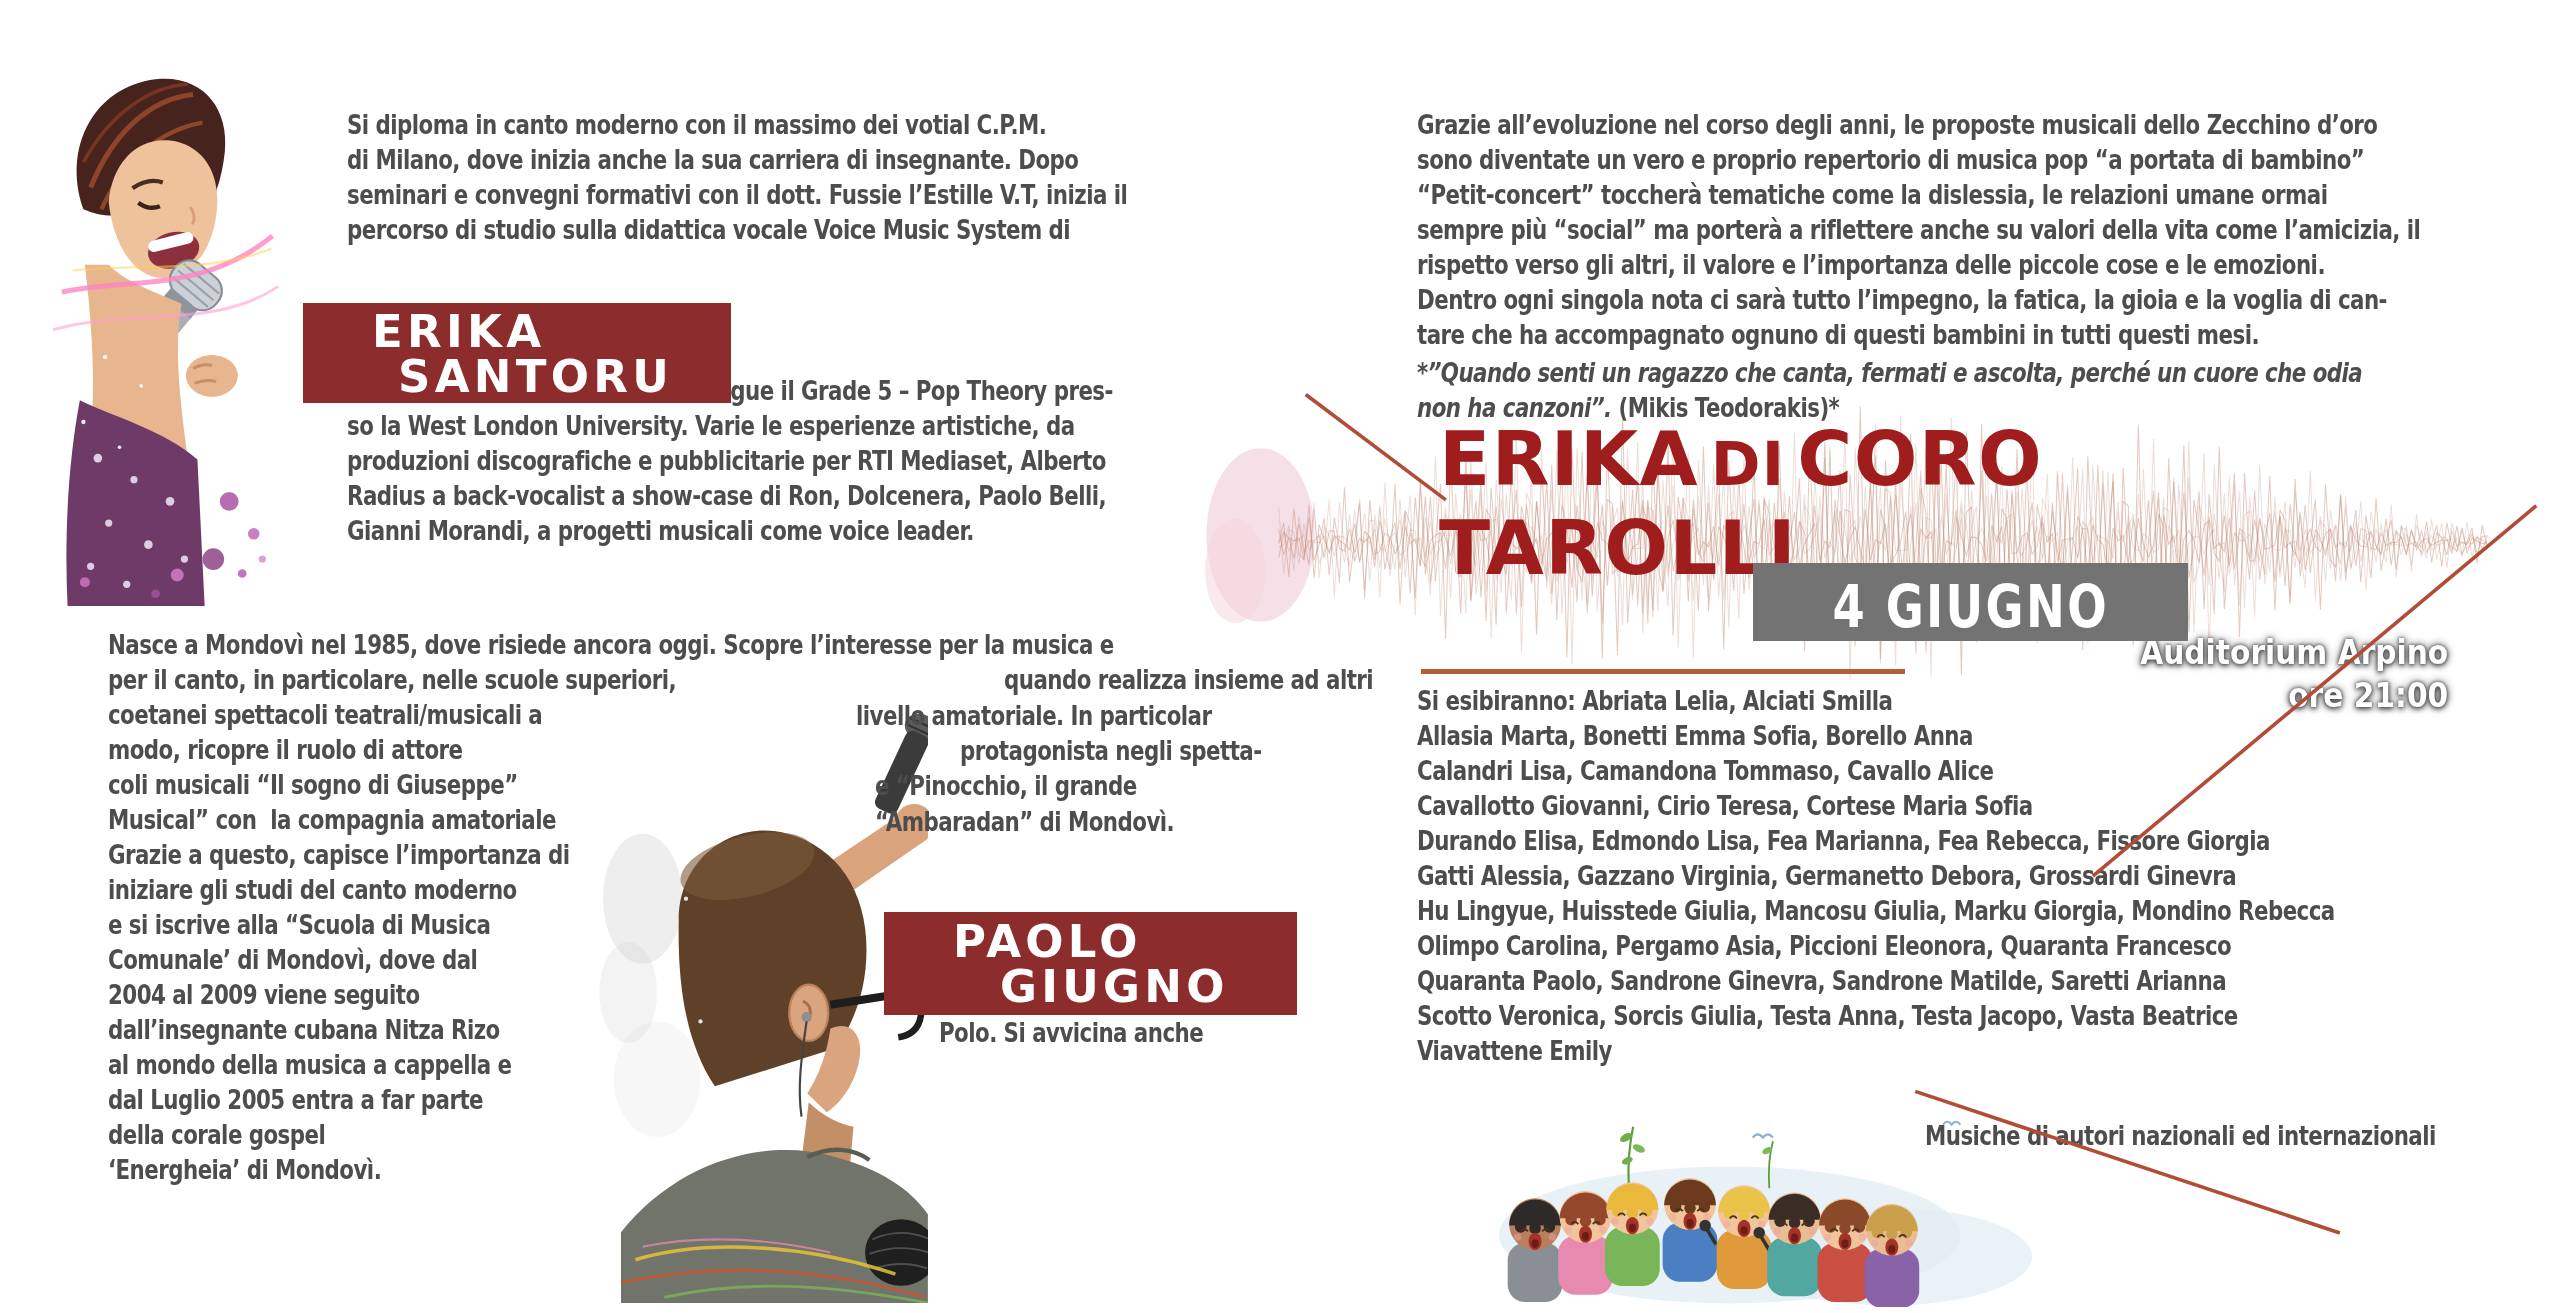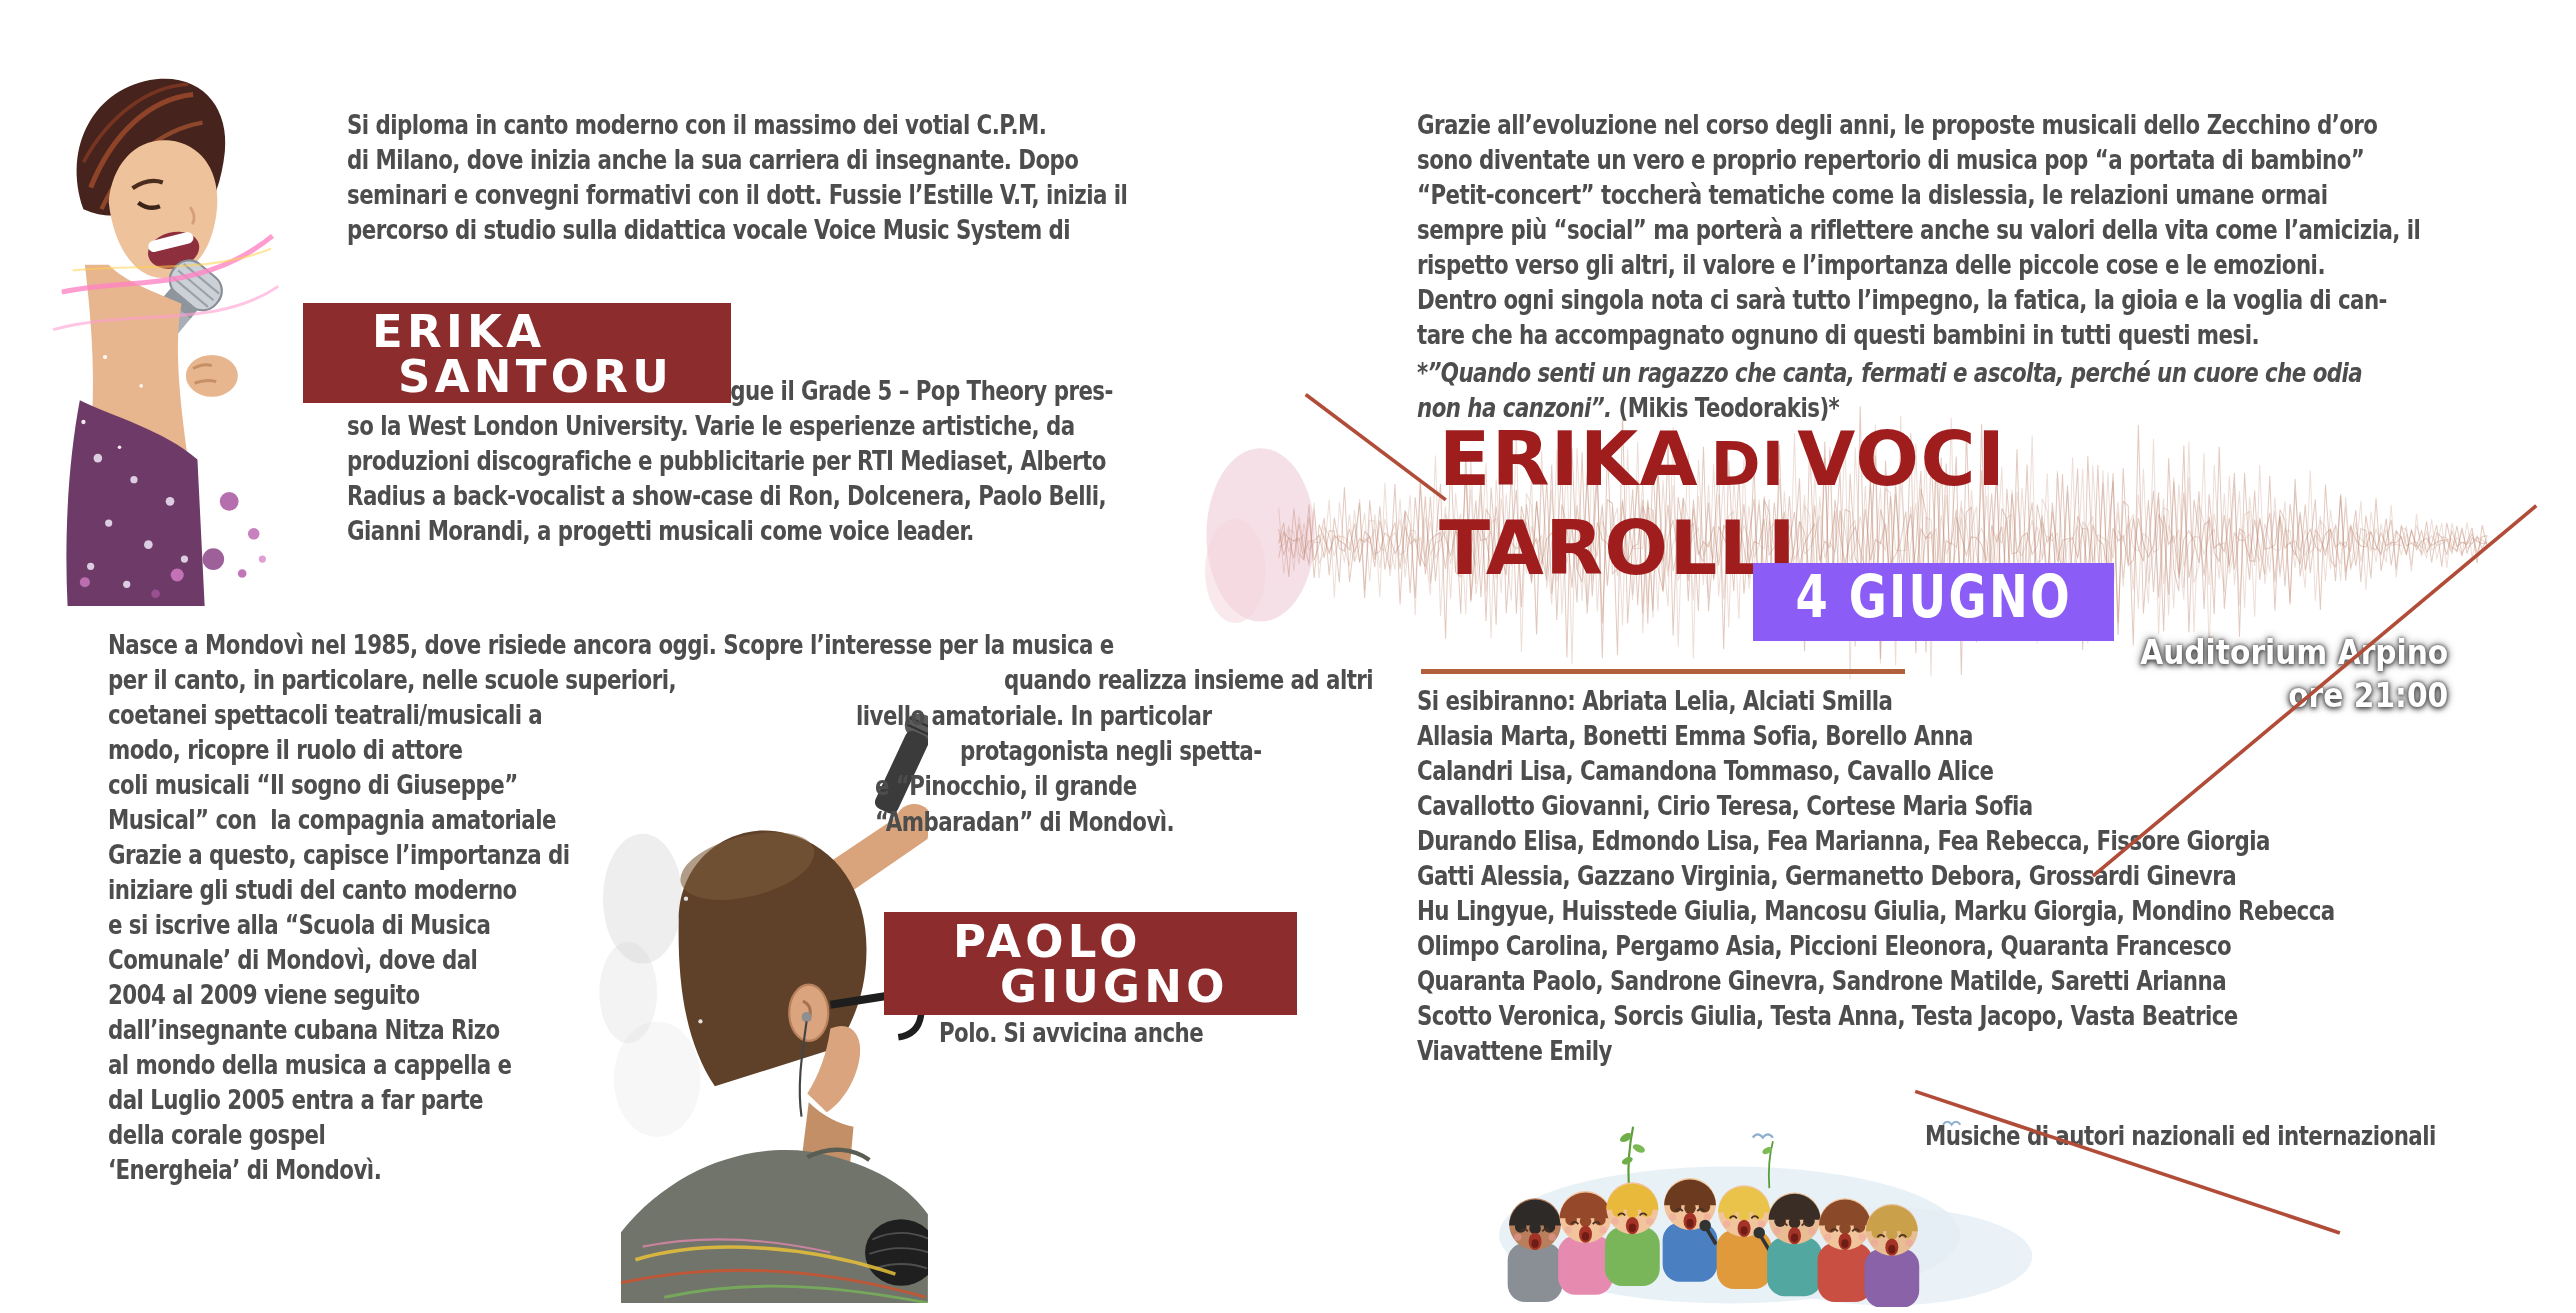--- a/index.html
+++ b/index.html
@@ -12,22 +12,22 @@
   .it{font-style:italic;}
   
   .banner{position:absolute;background:#8d2c2c;z-index:5;color:#ffffff;margin-top:37px;}
   .banner .bl{position:absolute;font-weight:bold;font-size:45px;line-height:45px;
               letter-spacing:4.3px;white-space:pre;}
   
   .title-line{position:absolute;z-index:3;color:#a01d1d;font-weight:bold;font-size:75px;
               line-height:75px;letter-spacing:1.4px;white-space:pre;}
   .title-line .small{font-size:60px;margin:0 11.6px;}
   
-  .badge{position:absolute;left:1753px;top:563px;width:361px;height:78px;background:#8b5cf6;
-         z-index:5;display:flex;align-items:flex-start;justify-content:center;}
+  .badge{position:absolute;left:1753px;top:563px;width:435px;height:78px;background:#737373;
+         z-index:5;display:flex;align-items:flex-end;justify-content:center;}
   .badge .bt{color:#fff;font-weight:bold;font-size:58px;letter-spacing:2.9px;white-space:pre;
              transform:scaleX(0.8);}
   
   .venue{position:absolute;right:128px;top:631px;z-index:4;text-align:right;color:#ffffff;
          font-weight:bold;font-size:33px;line-height:43px;white-space:pre;
          transform:scaleX(0.9);transform-origin:100% 0;
          text-shadow:0 0 8.7px rgba(70,70,70,.95),0 0 3.6px rgba(70,70,70,.9),0 2.2px 5.8px rgba(60,60,60,.75);}
   .rule{position:absolute;left:1421px;top:669px;width:484px;height:5px;background:#b2603c;z-index:2;}
   svg{display:block;}
   #diag{position:absolute;left:0;top:0;z-index:7;pointer-events:none;}
@@ -194,21 +194,21 @@
     <g id="wave-lines">
         <polyline points="120,205.8 127,178.2 134,253.3 141,158.9 148,221.4 155,229.7 162,153.1 169,254.8 176,180.8 183,201.0 190,221.0 197,195.4 204,203.3 211,207.4 218,215.5 225,179.3 232,233.6 239,190.1 246,197.5 253,239.8 260,155.4 267,243.2 274,199.9 281,177.6 288,242.2 295,183.2 302,207.4 309,200.3 316,238.6 323,141.6 330,262.3 337,204.6 344,124.1 351,338.8 358,86.4 365,246.6 372,253.0 379,110.0 386,285.1 393,173.4 400,202.9 407,199.9 414,241.3 421,155.3 428,223.0 435,250.6 442,107.8 449,304.2 456,155.0 463,189.1 470,262.2 477,148.1 484,235.5 491,200.6 498,192.4 505,209.9 512,221.0 519,186.5 526,185.6 533,288.1 540,80.5 547,303.9 554,199.5 561,101.0 568,365.9 575,73.4 582,248.9 589,241.5 596,145.9 603,233.1 610,211.7 617,207.9 624,146.6 631,317.7 638,94.8 645,241.5 652,272.2 659,69.4 666,334.4 673,142.6 680,190.7 687,258.9 694,158.5 701,222.9 708,204.5 715,211.4 722,183.0 729,237.3 736,181.9 743,188.6 750,272.6 757,110.6 764,276.4 771,198.2 778,145.2 785,291.7 792,141.8 799,222.7 806,211.8 813,213.9 820,162.6 827,252.6 834,207.9 841,116.5 848,355.9 855,67.1 862,252.0 869,273.8 876,66.2 883,332.5 890,146.5 897,196.2 904,234.1 911,199.9 918,184.0 925,215.2 932,242.7 939,120.3 946,294.8 953,159.8 960,186.6 967,265.5 974,120.8 981,267.4 988,197.2 995,165.6 1002,251.3 1009,186.9 1016,200.1 1023,190.5 1030,276.7 1037,88.0 1044,301.2 1051,204.5 1058,86.7 1065,388.9 1072,51.7 1079,255.3 1086,259.5 1093,105.9 1100,279.3 1107,181.7 1114,204.7 1121,183.4 1128,264.8 1135,137.7 1142,227.0 1149,257.7 1156,97.5 1163,310.8 1170,153.2 1177,188.8 1184,261.6 1191,150.4 1198,232.1 1205,202.5 1212,200.8 1219,199.0 1226,226.9 1233,186.2 1240,187.0 1247,278.4 1254,98.2 1261,288.1 1268,200.5 1275,120.3 1282,333.4 1289,102.9 1296,237.5 1303,230.1 1310,171.9 1317,207.2 1324,225.5 1331,209.0 1338,136.0 1345,328.8 1352,88.8 1359,242.4 1366,272.7 1373,71.2 1380,330.1 1387,146.3 1394,191.9 1401,251.3 1408,169.6 1415,213.8 1422,206.4 1429,217.9 1436,171.3 1443,242.7 1450,186.4 1457,192.0 1464,257.3 1471,133.6 1478,257.4 1485,200.3 1492,164.4 1499,259.9 1506,169.1 1513,212.9 1520,205.1 1527,223.6 1534,163.0 1541,243.8 1548,207.2 1555,145.6 1562,298.8 1569,125.3 1576,230.2 1583,239.4 1590,141.1 1597,258.5 1604,183.2 1611,202.2 1618,210.3 1625,211.7 1632,190.8 1639,210.0 1646,221.0 1653,172.3 1660,237.2 1667,189.8 1674,199.1 1681,223.3 1688,187.5 1695,215.4 1702,203.8 1709,199.5 1716,210.0 1723,205.1 1730,202.6 1737,201.4 1744,220.1 1751,182.5 1758,222.4 1765,204.9 1772,185.4 1779,234.2 1786,181.6 1793,212.3 " fill="none" stroke="#c08a73" stroke-width="1.4" opacity="0.45"></polyline>
         <polyline points="120,226.7 127,192.1 134,199.3 141,227.4 148,179.2 155,220.0 162,203.6 169,203.6 176,195.2 183,226.8 190,189.4 197,189.6 204,260.7 211,129.2 218,260.3 225,203.8 232,150.6 239,282.5 246,147.0 253,221.6 260,218.0 267,192.3 274,198.5 281,220.8 288,208.5 295,162.5 302,275.7 309,142.9 316,222.8 323,239.5 330,142.4 337,259.0 344,182.2 351,199.6 358,224.3 365,188.9 372,206.9 379,207.1 386,224.8 393,147.6 400,281.4 407,159.5 414,172.5 421,319.3 428,60.6 435,303.6 442,199.0 449,132.8 456,295.0 463,152.5 470,213.3 477,200.1 484,250.3 491,120.0 498,276.6 505,211.7 512,98.8 519,364.7 526,75.2 533,242.6 540,260.6 547,109.0 554,280.1 561,177.4 568,201.5 575,206.8 582,221.1 589,182.7 596,211.6 603,235.0 610,131.8 617,292.3 624,155.7 631,178.2 638,300.1 645,93.5 652,274.5 659,199.2 666,174.6 673,224.4 680,217.5 687,186.8 694,178.9 701,300.1 708,73.0 715,300.7 722,207.8 729,100.0 736,353.4 743,92.1 750,237.3 757,240.3 764,152.1 771,233.6 778,204.0 785,207.5 792,172.9 799,264.6 806,150.1 813,219.6 820,240.8 827,141.6 834,259.7 841,175.9 848,192.4 855,252.4 862,153.9 869,231.1 876,203.5 883,212.4 890,161.9 897,275.7 904,159.8 911,163.1 918,349.1 925,16.9 932,337.0 939,202.5 946,85.2 953,366.7 960,92.3 967,233.9 974,222.8 981,204.1 988,162.8 995,254.0 1002,214.2 1009,106.1 1016,357.7 1023,78.9 1030,239.1 1037,268.2 1044,96.3 1051,293.7 1058,169.8 1065,197.3 1072,223.4 1079,197.8 1086,198.8 1093,208.7 1100,231.3 1107,137.7 1114,287.9 1121,158.5 1128,173.3 1135,311.4 1142,76.5 1149,288.8 1156,200.3 1163,150.2 1170,266.5 1177,176.8 1184,204.7 1191,192.9 1198,263.6 1205,110.8 1212,278.7 1219,211.8 1226,103.2 1233,354.4 1240,86.0 1247,238.7 1254,253.9 1261,123.4 1268,265.2 1275,185.6 1282,203.5 1289,196.1 1296,234.9 1303,172.2 1310,213.3 1317,231.7 1324,146.8 1331,274.1 1338,166.2 1345,184.0 1352,278.2 1359,121.3 1366,254.9 1373,201.2 1380,189.2 1387,203.0 1394,233.9 1401,181.5 1408,175.6 1415,304.5 1422,73.0 1429,297.4 1436,207.8 1443,109.2 1450,336.1 1457,109.2 1464,230.9 1471,231.3 1478,171.4 1485,215.0 1492,212.9 1499,208.8 1506,168.0 1513,266.2 1520,152.7 1527,218.0 1534,235.7 1541,153.0 1548,248.0 1555,187.9 1562,199.6 1569,223.6 1576,187.4 1583,211.7 1590,205.1 1597,212.4 1604,180.8 1611,237.9 1618,186.3 1625,189.1 1632,255.1 1639,144.3 1646,244.5 1653,204.3 1660,174.2 1667,243.0 1674,181.4 1681,210.0 1688,206.6 1695,211.1 1702,189.1 1709,219.2 1716,207.4 1723,181.6 1730,239.0 1737,178.3 1744,211.9 1751,217.3 1758,184.8 1765,220.8 1772,199.1 1779,203.8 1786,207.1 1793,205.4 " fill="none" stroke="#c08a73" stroke-width="1.4" opacity="0.45"></polyline>
         <polyline points="120,187.1 127,223.0 134,198.9 141,203.4 148,199.0 155,228.9 162,170.0 169,230.3 176,208.2 183,171.7 190,250.7 197,171.1 204,213.4 211,217.7 218,186.5 225,218.6 232,200.3 239,204.9 246,197.0 253,229.2 260,175.2 267,213.1 274,242.7 281,124.6 288,291.5 295,161.1 302,179.8 309,282.5 316,122.8 323,249.8 330,202.7 337,195.5 344,192.2 351,242.2 358,180.2 365,172.9 372,304.2 379,80.1 386,287.9 393,210.1 400,120.6 407,314.3 414,129.6 421,223.2 428,224.0 435,185.3 442,205.5 449,214.2 456,208.9 463,177.4 470,259.1 477,148.9 484,220.8 491,257.6 498,98.1 505,312.8 512,153.1 519,183.1 526,268.0 533,154.0 540,217.9 547,206.6 554,237.9 561,114.5 568,317.5 575,146.4 582,151.4 589,361.1 596,24.3 603,317.1 610,206.2 617,119.2 624,304.1 631,148.8 638,214.5 645,204.8 652,231.6 659,153.5 666,245.3 673,213.1 680,143.9 687,286.8 694,146.1 701,218.0 708,232.4 715,150.6 722,255.9 729,183.0 736,199.3 743,213.1 750,217.9 757,176.7 764,212.4 771,255.4 778,96.5 785,323.2 792,146.4 799,163.3 806,327.3 813,70.2 820,284.3 827,202.9 834,163.4 841,237.1 848,206.9 855,193.0 862,179.4 869,291.3 876,88.2 883,285.3 890,214.9 897,106.2 904,336.5 911,110.3 918,227.7 925,238.2 932,159.6 939,230.0 946,201.5 953,206.8 960,179.3 967,264.9 974,138.7 981,221.7 988,279.2 995,54.7 1002,358.8 1009,131.1 1016,164.8 1023,320.4 1030,92.9 1037,258.5 1044,203.0 1051,207.8 1058,159.8 1065,279.1 1072,163.6 1079,156.5 1086,343.5 1093,41.6 1100,307.2 1107,211.1 1114,111.4 1121,319.4 1128,131.2 1135,221.3 1142,219.4 1149,197.2 1156,192.2 1163,221.7 1170,210.6 1177,168.0 1184,256.4 1191,162.5 1198,216.8 1205,244.1 1212,126.8 1219,282.3 1226,168.9 1233,190.4 1240,243.2 1247,181.3 1254,201.8 1261,208.0 1268,244.5 1275,109.6 1282,316.6 1289,149.0 1296,154.8 1303,348.1 1310,42.5 1317,303.7 1324,206.2 1331,134.0 1338,281.6 1345,167.7 1352,208.1 1359,196.6 1366,248.9 1373,136.3 1380,254.5 1387,214.7 1394,134.6 1401,297.7 1408,138.9 1415,219.4 1422,231.6 1429,167.7 1436,237.0 1443,192.4 1450,202.5 1457,202.3 1464,227.4 1471,173.8 1478,212.1 1485,250.0 1492,113.5 1499,299.8 1506,160.2 1513,174.5 1520,289.4 1527,117.7 1534,252.4 1541,203.9 1548,186.8 1555,211.0 1562,218.1 1569,193.9 1576,186.6 1583,259.2 1590,138.6 1597,246.9 1604,209.9 1611,160.5 1618,260.0 1625,168.3 1632,213.1 1639,215.7 1646,192.3 1653,210.0 1660,205.7 1667,206.0 1674,197.6 1681,220.0 1688,189.8 1695,208.6 1702,220.1 1709,176.1 1716,233.1 1723,192.2 1730,198.4 1737,222.7 1744,189.5 1751,211.1 1758,204.9 1765,208.3 1772,193.2 1779,220.7 1786,197.1 1793,196.2 " fill="none" stroke="#c08a73" stroke-width="1.4" opacity="0.45"></polyline>
         <polyline points="120,212.1 127,208.3 134,181.7 141,244.4 148,169.2 155,213.3 162,234.7 169,150.7 176,254.8 183,183.8 190,196.0 197,224.5 204,197.0 211,198.3 218,206.8 225,232.2 232,145.3 239,270.4 246,174.7 253,175.9 260,281.4 267,122.8 274,252.0 281,206.8 288,173.3 295,235.6 302,193.0 309,204.8 316,199.3 323,226.4 330,176.5 337,226.8 344,211.5 351,155.7 358,283.4 365,137.5 372,221.6 379,248.4 386,131.6 393,262.9 400,186.0 407,202.3 414,190.3 421,256.4 428,144.3 435,215.8 442,285.9 449,50.4 456,357.9 463,137.4 470,155.0 477,332.5 484,79.5 491,268.8 498,204.9 505,185.3 512,201.7 519,233.9 526,186.8 533,174.4 540,286.4 547,112.0 554,259.4 561,212.8 568,152.1 575,265.7 582,155.0 589,217.6 596,227.8 603,175.4 610,214.0 617,213.6 624,213.5 631,145.4 638,310.1 645,108.7 652,223.6 659,294.0 666,46.2 673,350.6 680,143.6 687,171.0 694,285.9 701,140.7 708,225.2 715,205.2 722,228.9 729,138.7 736,284.0 743,168.9 750,162.4 757,311.5 764,90.7 771,269.7 778,210.6 785,152.8 792,260.7 799,174.9 806,209.7 813,206.9 820,213.1 827,181.1 834,228.4 841,214.9 848,139.4 855,311.1 862,112.0 869,225.6 876,277.3 883,77.7 890,316.4 897,160.6 904,188.1 911,232.0 918,213.2 925,168.9 932,210.9 939,285.6 946,42.2 953,373.1 960,131.0 967,136.7 974,375.7 981,30.0 988,299.4 995,208.5 1002,151.0 1009,248.0 1016,197.5 1023,199.3 1030,186.8 1037,259.0 1044,139.9 1051,243.1 1058,212.9 1065,147.1 1072,292.9 1079,132.9 1086,221.8 1093,246.3 1100,140.9 1107,249.2 1114,194.7 1121,206.5 1128,174.8 1135,273.2 1142,135.5 1149,216.3 1156,285.9 1163,57.3 1170,345.5 1177,145.0 1184,162.0 1191,310.4 1198,106.4 1205,251.2 1212,205.0 1219,200.1 1226,182.1 1233,248.1 1240,182.7 1247,170.0 1254,294.3 1261,105.1 1268,262.7 1275,213.3 1282,149.1 1289,267.2 1296,168.5 1303,212.6 1310,217.7 1317,192.9 1324,199.6 1331,219.1 1338,214.7 1345,144.2 1352,306.6 1359,115.0 1366,221.9 1373,284.8 1380,65.6 1387,329.7 1394,154.1 1401,177.9 1408,264.4 1415,165.7 1422,209.3 1429,205.8 1436,240.1 1443,124.9 1450,292.4 1457,167.2 1464,162.1 1471,308.3 1478,98.0 1485,263.3 1492,209.9 1499,162.1 1506,247.4 1513,184.9 1520,207.2 1527,203.3 1534,216.8 1541,187.6 1548,219.9 1555,210.9 1562,169.0 1569,259.5 1576,160.3 1583,214.2 1590,235.3 1597,155.9 1604,243.9 1611,191.4 1618,200.9 1625,206.8 1632,217.3 1639,187.0 1646,207.3 1653,233.1 1660,153.5 1667,254.1 1674,184.9 1681,187.5 1688,245.8 1695,165.9 1702,224.6 1709,205.7 1716,196.2 1723,209.6 1730,207.1 1737,202.7 1744,199.8 1751,218.7 1758,189.6 1765,213.7 1772,206.8 1779,196.0 1786,216.3 1793,195.9 " fill="none" stroke="#c08a73" stroke-width="1.4" opacity="0.28"></polyline>
         <polyline points="120,157.0 127,248.9 134,187.5 141,191.4 148,235.4 155,178.6 162,216.1 169,205.1 176,205.8 183,196.0 190,217.7 197,199.6 204,195.6 211,233.5 218,166.4 225,231.7 232,210.9 239,164.5 246,259.1 253,166.6 260,212.6 267,217.1 274,198.7 281,191.6 288,222.9 295,217.2 302,140.1 309,306.1 316,120.8 323,218.0 330,277.8 337,85.0 344,307.2 351,166.3 358,183.1 365,246.7 372,183.0 379,201.7 386,205.3 393,238.6 400,136.6 407,274.1 414,178.0 421,172.7 428,275.4 435,138.0 442,237.8 449,209.4 456,168.6 463,247.4 470,182.8 477,206.6 484,196.4 491,249.0 498,131.5 505,259.6 512,228.1 519,85.5 526,373.8 533,74.8 540,227.9 547,290.3 554,75.6 561,301.0 568,175.2 575,197.0 582,197.3 589,252.1 596,149.5 603,209.6 610,285.1 617,66.4 624,330.8 631,157.3 638,160.5 645,300.4 652,119.3 659,244.3 666,207.1 673,190.7 680,208.5 687,213.3 694,198.3 701,185.4 708,264.2 715,125.4 722,258.2 729,220.9 736,116.3 743,323.2 750,119.5 757,221.1 764,245.3 771,155.2 778,226.2 785,209.1 792,214.7 799,145.8 806,306.1 813,117.1 820,215.3 827,295.4 834,54.4 841,337.1 848,154.5 855,167.4 862,284.2 869,142.0 876,226.9 883,205.1 890,219.0 897,162.2 904,255.2 911,185.1 918,175.0 925,269.2 932,126.9 939,257.8 946,216.4 953,129.6 960,300.9 967,142.0 974,215.9 981,217.0 988,216.7 995,155.8 1002,249.8 1009,231.5 1016,76.6 1023,390.8 1030,59.8 1037,225.9 1044,316.5 1051,32.5 1058,341.8 1065,157.4 1072,181.0 1079,241.5 1086,199.5 1093,185.9 1100,205.6 1107,257.2 1114,109.3 1121,295.1 1128,171.7 1135,166.5 1142,286.1 1149,130.0 1156,240.8 1163,208.6 1170,183.1 1177,227.9 1184,196.7 1191,203.5 1198,192.3 1205,251.7 1212,135.0 1219,254.2 1226,225.2 1233,103.3 1240,345.7 1247,98.7 1254,223.2 1261,271.4 1268,108.7 1275,271.0 1282,188.1 1289,204.0 1296,178.4 1303,270.9 1310,139.3 1317,210.0 1324,290.0 1331,61.9 1338,332.4 1345,157.6 1352,161.3 1359,296.6 1366,125.2 1373,239.8 1380,206.7 1387,197.4 1394,198.0 1401,221.9 1408,197.7 1415,187.2 1422,256.6 1429,137.4 1436,249.2 1443,218.0 1450,134.5 1457,296.1 1464,141.8 1471,216.2 1478,230.5 1485,179.8 1492,206.5 1499,215.9 1506,216.3 1513,148.4 1520,292.0 1527,134.9 1534,212.6 1541,268.5 1548,105.8 1555,286.3 1562,176.1 1569,185.2 1576,242.3 1583,180.2 1590,210.3 1597,204.9 1604,217.3 1611,178.1 1618,232.2 1625,195.2 1632,191.2 1639,232.8 1646,179.8 1653,217.3 1660,207.5 1667,189.4 1674,223.3 1681,194.4 1688,206.4 1695,205.1 1702,212.1 1709,190.7 1716,215.8 1723,210.8 1730,178.9 1737,240.7 1744,178.5 1751,208.6 1758,223.6 1765,177.6 1772,225.5 1779,198.4 1786,202.1 1793,207.6 " fill="none" stroke="#c08a73" stroke-width="1.4" opacity="0.28"></polyline>
         <polyline points="120,207.6 127,190.1 134,217.7 141,202.8 148,203.2 155,194.4 162,238.1 169,159.7 176,234.3 183,218.3 190,146.4 197,281.9 204,150.0 211,212.8 218,238.1 225,160.7 232,232.2 239,199.8 246,206.4 253,186.9 260,241.1 267,172.8 274,206.2 281,243.6 288,145.0 295,254.4 302,188.6 309,189.6 316,237.6 323,170.7 330,222.4 337,206.3 344,202.5 351,189.5 358,235.7 365,190.5 372,166.1 379,304.6 386,85.3 393,277.0 400,228.6 407,95.3 414,338.3 421,118.1 428,218.0 435,236.8 442,181.4 449,194.3 456,225.7 463,225.3 470,116.5 477,332.8 484,107.6 491,212.5 498,291.8 505,76.7 512,304.7 519,172.5 526,181.6 533,243.5 540,183.7 547,206.6 554,204.5 561,225.0 568,155.4 575,264.5 582,180.4 589,157.3 596,319.9 603,76.6 610,278.1 617,221.8 624,122.3 631,292.4 638,160.5 645,209.0 652,198.1 659,252.7 666,126.1 673,258.3 680,236.0 687,81.0 694,366.0 701,91.3 708,217.3 715,283.2 722,97.1 729,280.5 736,183.4 743,196.0 750,207.3 757,224.6 764,180.7 771,204.5 778,243.0 785,146.1 792,252.9 799,188.1 806,178.4 813,269.8 820,134.8 827,243.5 834,210.8 841,176.6 848,221.0 855,214.5 862,196.1 869,167.9 876,307.8 883,73.5 890,286.0 897,240.4 904,54.5 911,395.3 918,74.2 925,222.7 932,275.8 939,119.6 946,247.0 953,203.8 960,216.1 967,140.7 974,311.4 981,118.8 988,207.9 995,296.8 1002,68.8 1009,312.3 1016,171.0 1023,174.1 1030,258.2 1037,167.7 1044,220.9 1051,205.8 1058,212.0 1065,170.9 1072,253.7 1079,185.0 1086,155.4 1093,323.5 1100,70.8 1107,281.3 1114,228.9 1121,100.3 1128,324.7 1135,132.6 1142,214.6 1149,223.7 1156,204.3 1163,174.5 1170,233.4 1177,228.6 1184,110.2 1191,335.2 1198,109.3 1205,212.1 1212,286.3 1219,87.6 1226,294.0 1233,177.0 1240,185.9 1247,232.9 1254,195.3 1261,199.4 1268,204.0 1275,227.6 1282,162.7 1289,254.3 1296,185.0 1303,166.3 1310,297.1 1317,103.4 1324,261.8 1331,217.9 1338,144.9 1345,263.4 1352,181.3 1359,204.9 1366,187.7 1373,268.4 1380,114.8 1387,261.8 1394,236.8 1401,81.8 1408,360.8 1415,97.8 1422,216.2 1429,274.7 1436,113.2 1443,264.8 1450,190.2 1457,201.4 1464,193.9 1471,238.0 1478,173.6 1485,204.3 1492,246.6 1499,143.1 1506,253.8 1513,190.4 1520,188.9 1527,240.9 1534,168.1 1541,223.8 1548,207.5 1555,195.7 1562,204.0 1569,217.7 1576,198.7 1583,183.1 1590,258.9 1597,142.3 1604,240.5 1611,219.5 1618,148.3 1625,271.3 1632,163.1 1639,210.1 1646,223.3 1653,186.8 1660,209.8 1667,207.9 1674,210.1 1681,182.7 1688,237.2 1695,181.2 1702,205.7 1709,227.4 1716,173.4 1723,228.8 1730,197.8 1737,198.8 1744,215.1 1751,198.6 1758,206.6 1765,205.0 1772,207.4 1779,198.1 1786,213.5 1793,201.8 " fill="none" stroke="#c08a73" stroke-width="1.4" opacity="0.28"></polyline>
       </g>
   </svg>
 
-  <div class="title-line" style="left:1439px;top:422px"><span>ERIKA</span><span class="small">DI</span><span>VOCI</span></div>
+  <div class="title-line" style="left:1439px;top:422px"><span>ERIKA</span><span class="small">DI</span><span>CORO</span></div>
   <div class="title-line" style="left:1439px;top:511px">TAROLLI</div>
 
   <div class="badge">
     <div class="bt">4 GIUGNO</div>
   </div>
 
   <div class="venue">Auditorium Arpino
 ore 21:00</div>
 
   <div class="rule"></div>

